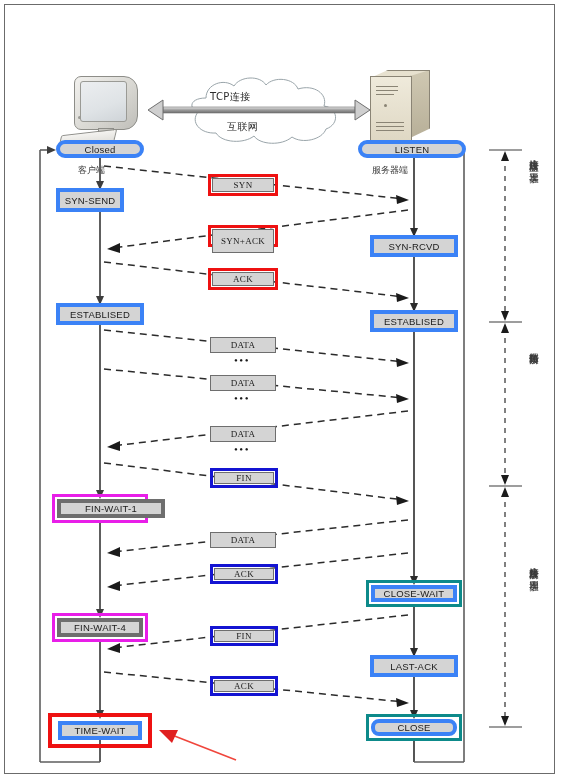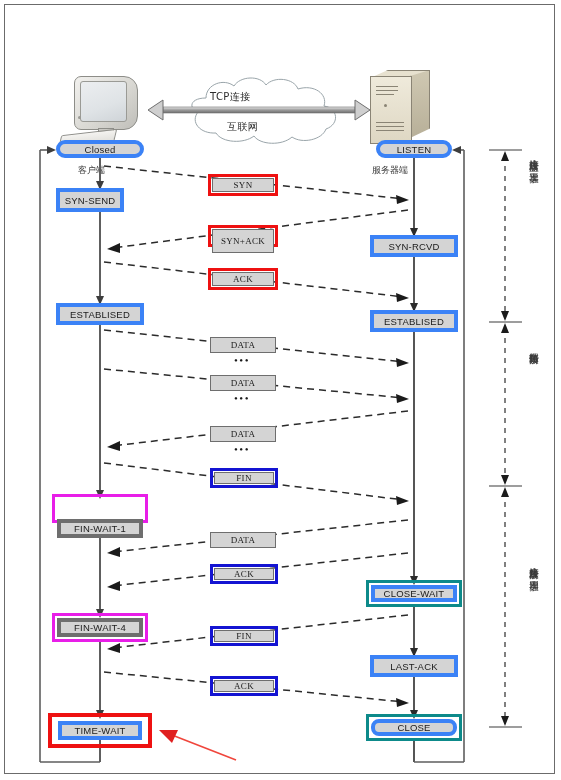--- a/index.html
+++ b/index.html
@@ -189,31 +189,31 @@
   </svg>
 
   <div>
     <div class="box oval" style="left:56px;top:140px;width:88px;height:18px;">Closed</div>
 
     <div class="box" style="left:56px;top:188px;width:68px;height:24px;">SYN-SEND</div>
 
     <div class="box" style="left:56px;top:303px;width:88px;height:22px;">ESTABLISED</div>
 
     <div class="ring ring-magenta" style="left:52px;top:494px;width:96px;height:29px;"></div>
-    <div class="box" style="left:57px;top:519px;width:86px;height:19px;border-color:#6e6e6e;">FIN-WAIT-1</div>
+    <div class="box" style="left:57px;top:499px;width:108px;height:19px;border-color:#6e6e6e;">FIN-WAIT-1</div>
 
     <div class="ring ring-magenta" style="left:52px;top:613px;width:96px;height:29px;"></div>
     <div class="box" style="left:57px;top:618px;width:86px;height:19px;border-color:#6e6e6e;">FIN-WAIT-4</div>
 
     <div class="ring ring-red" style="left:48px;top:713px;width:104px;height:35px;"></div>
     <div class="box" style="left:58px;top:721px;width:84px;height:19px;">TIME-WAIT</div>
   </div>
 
   <div>
-    <div class="box oval" style="left:376px;top:140px;width:76px;height:18px;">LISTEN</div>
+    <div class="box oval" style="left:358px;top:140px;width:108px;height:18px;">LISTEN</div>
 
     <div class="box" style="left:370px;top:235px;width:88px;height:22px;">SYN-RCVD</div>
 
     <div class="box" style="left:370px;top:310px;width:88px;height:22px;">ESTABLISED</div>
 
     <div class="ring ring-teal" style="left:366px;top:580px;width:96px;height:27px;"></div>
     <div class="box" style="left:371px;top:585px;width:86px;height:17px;">CLOSE-WAIT</div>
 
     <div class="box" style="left:370px;top:655px;width:88px;height:22px;">LAST-ACK</div>
 

